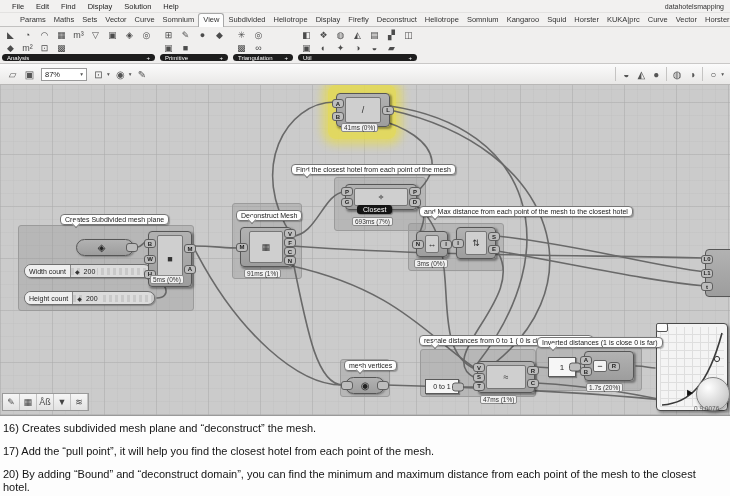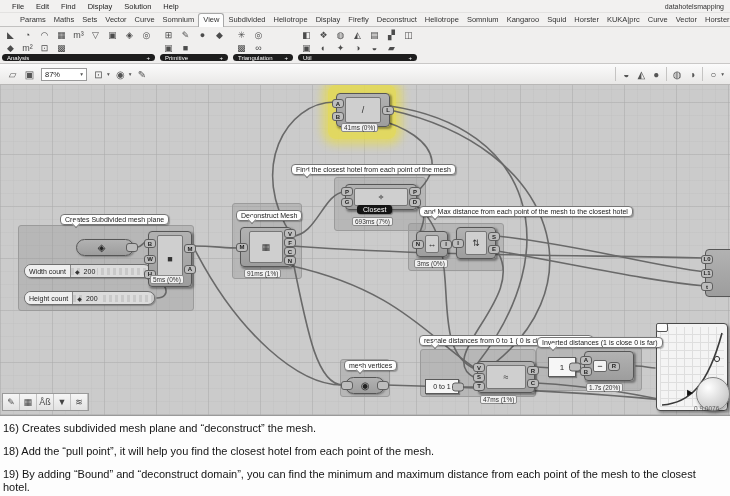--- a/index.html
+++ b/index.html
@@ -444,17 +444,17 @@
         <span class="xicon">✎</span>
         <span class="xicon">▦</span>
         <span class="xicon">Åß</span>
         <span class="xicon">▼</span>
         <span class="xicon">≋</span>
       </div>
 </div>
 
 <div id="notes">
       <p>16) Creates subdivided mesh plane and “deconstruct” the mesh.</p>
-      <p>18) Add the “pull point”, it will help you find the closest hotel from each point of the mesh.</p>
-      <p>19) By adding “Bound” and “deconstruct domain”, you can find the minimum and maximum distance from each point of the mesh to the closest hotel.</p>
+      <p>17) Add the “pull point”, it will help you find the closest hotel from each point of the mesh.</p>
+      <p>20) By adding “Bound” and “deconstruct domain”, you can find the minimum and maximum distance from each point of the mesh to the closest hotel.</p>
     </div>
 
 </div>
 
 </body></html>

